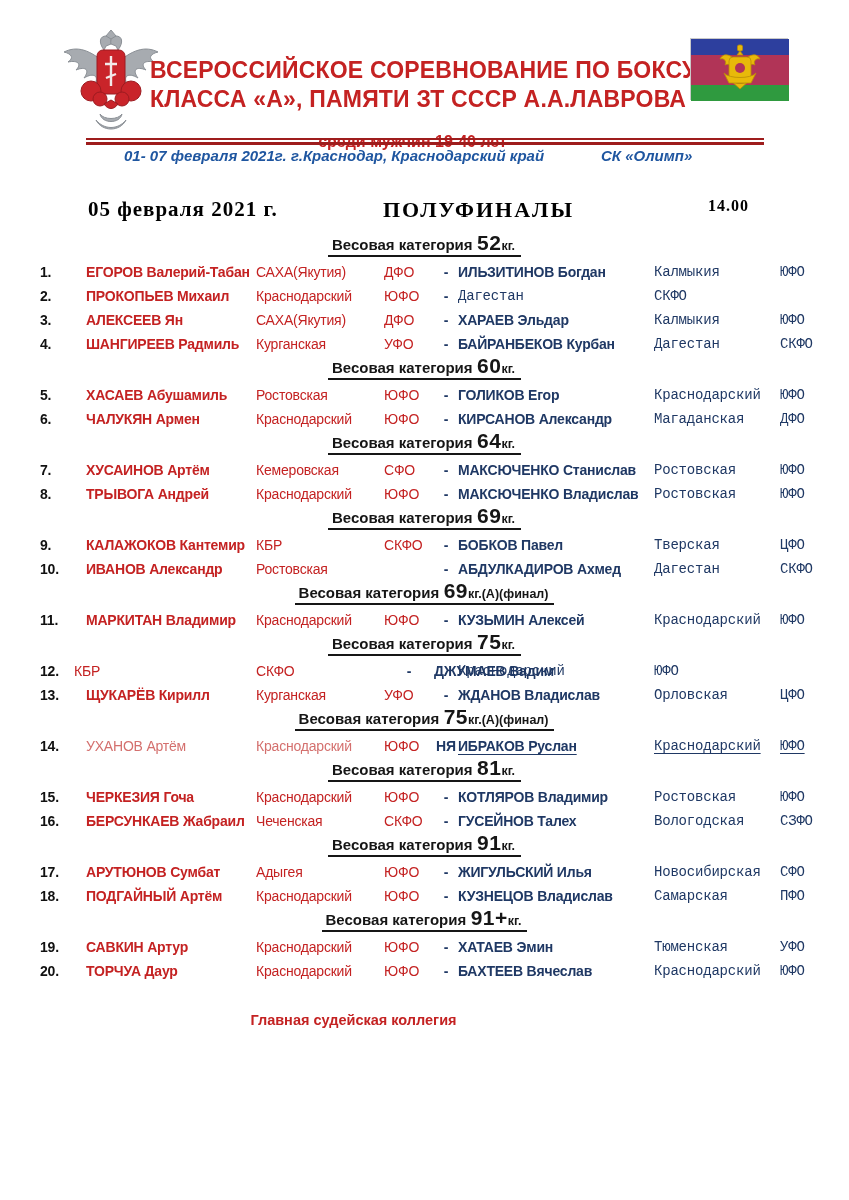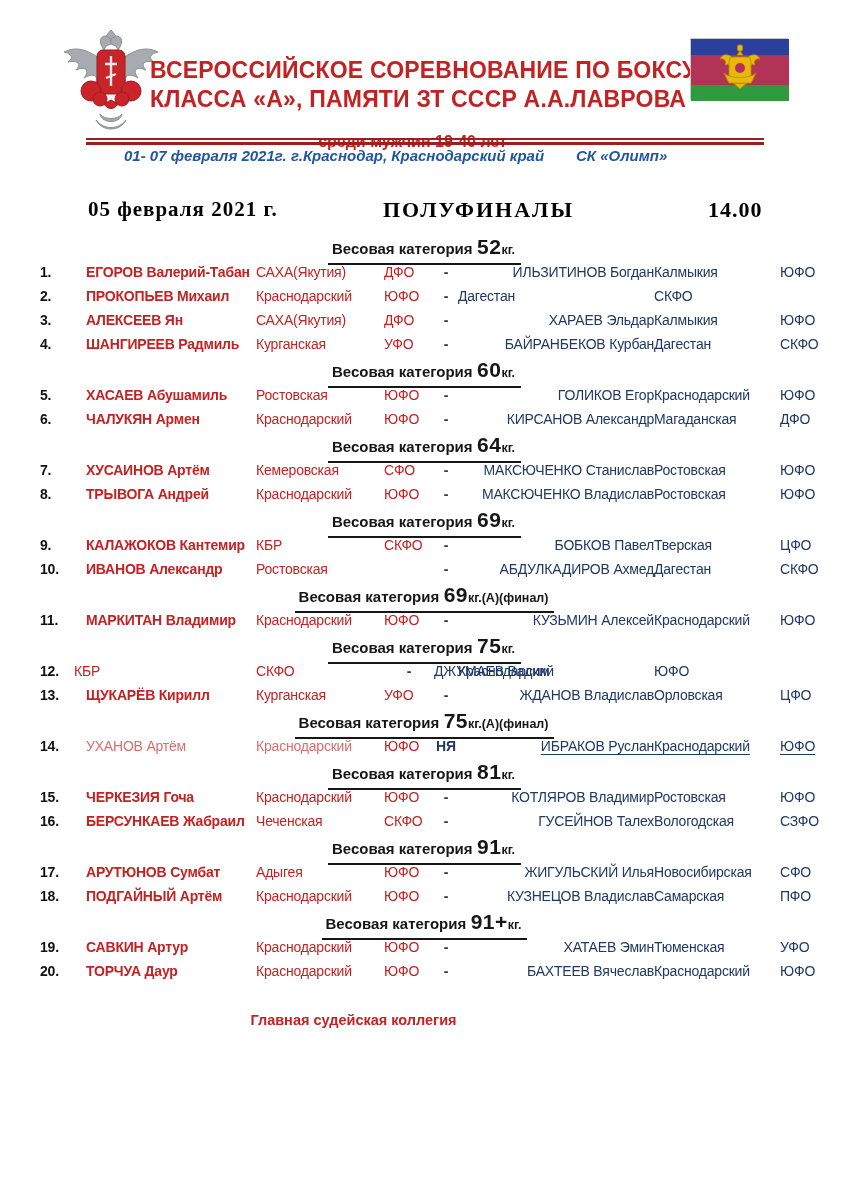--- a/index.html
+++ b/index.html
@@ -20,45 +20,45 @@
   .title-l1{font-size:23px; font-weight:600; letter-spacing:.2px; line-height:28px; white-space:nowrap;}
   .title-l2{font-size:23px; font-weight:600; letter-spacing:.2px; line-height:30px; white-space:nowrap;}
   .title-sub{font-size:16px; font-weight:600; line-height:24px; margin-top:16px;}
   .double-rule{
     position:absolute; left:86px; top:138px; width:678px; height:7px;
     border-top:2px solid var(--rule); border-bottom:3px solid var(--rule);
   }
   .dateline{position:absolute; left:0; top:147px; width:727px; height:22px;
     color:var(--blue); font-style:italic; font-size:15px; font-weight:600;}
   .dateline .dl-left{position:absolute; left:124px; white-space:nowrap;}
-  .dateline .dl-right{position:absolute; left:576px; white-space:nowrap;}
+  .dateline .dl-right{position:absolute; left:601px; white-space:nowrap;}
   
   .session{position:absolute; left:0; top:197px; width:849px; height:30px;
     font-family:"Liberation Serif", serif; font-weight:bold; color:#000;}
   .session .s-date{position:absolute; left:88px; font-size:21px; letter-spacing:1px; white-space:nowrap;}
   .session .s-title{position:absolute; left:383px; font-size:22px; letter-spacing:2px; white-space:nowrap;}
-  .session .s-time{position:absolute; left:708px; font-size:22px; letter-spacing:1px;}
+  .session .s-time{position:absolute; left:708px; font-size:16px; letter-spacing:1px;}
   
   .list{position:absolute; left:0; top:233px; width:849px;}
-  .category{height:26px; line-height:26px; text-align:center; color:var(--ink); margin-top:1px;}
+  .category{height:26px; line-height:18px; text-align:center; color:var(--ink); margin-top:1px;}
   .category .cat-inner{display:inline-block; border-bottom:2px solid var(--ink); padding:0 6px 0 4px; white-space:nowrap;}
   .cat-label{font-size:15px; font-weight:bold;}
   .cat-weight{font-size:21px; font-weight:bold; letter-spacing:.5px;}
   .cat-unit{font-size:12.5px; font-weight:bold;}
   .bout-row{
     display:grid; height:24px; line-height:24px; padding-left:40px;
     grid-template-columns:34px 182px 128px 50px 24px 196px 126px 50px;
     font-size:14px; letter-spacing:-.2px; white-space:nowrap;
   }
   .b-num{font-weight:bold; color:#111;}
   .r-name{font-weight:bold; color:var(--red);margin-left:12px;}
   .r-region,.r-district{color:var(--red);}
   .b-sep{font-weight:bold; color:var(--navy); text-align:center;}
-  .bl-name{font-weight:normal; color:var(--navy);text-align:right;}
-  .bl-region,.bl-district{color:var(--navy);}
+  .bl-name{font-weight:bold; color:var(--navy);}
+  .bl-region,.bl-district{color:var(--navy);font-family:Liberation Mono, monospace;}
   .bout-row.muted .r-name{font-weight:normal; color:var(--red-muted);}
   .bout-row.muted .r-region{color:var(--red-muted);}
   .bout-row.u-blue .bl-name,
   .bout-row.u-blue .bl-region,
   .bout-row.u-blue .bl-district{text-decoration:underline; text-underline-offset:3px;}
   
   .footer{position:absolute; left:0; top:1012px; width:707px; text-align:center;
     color:var(--red); font-weight:bold; font-size:14.5px;}
 </style>
 </head>

